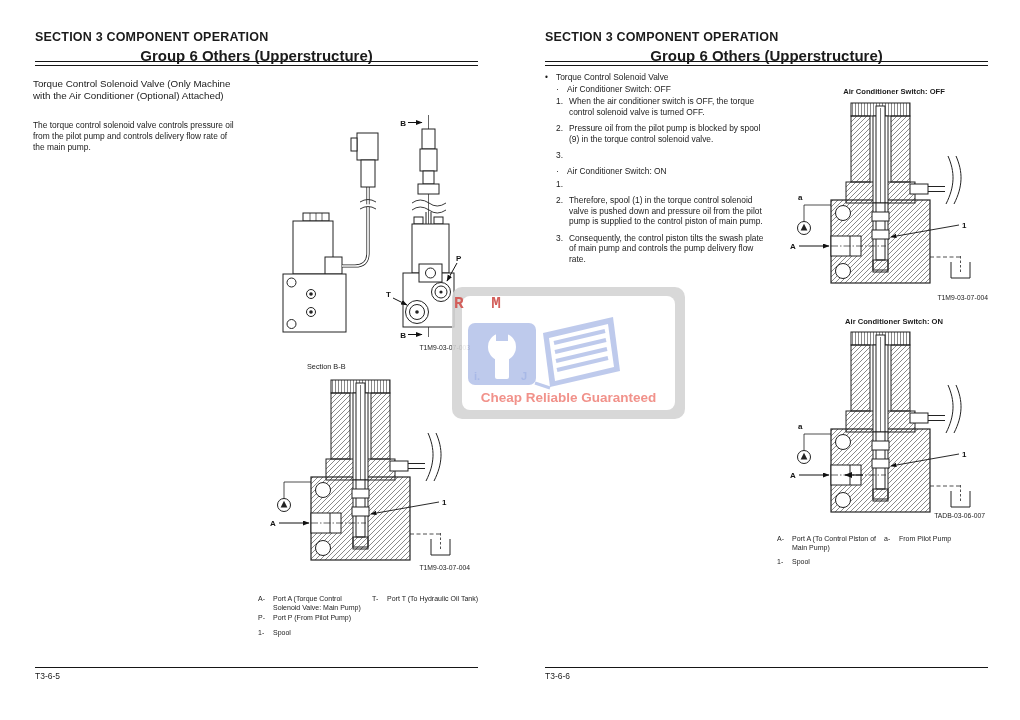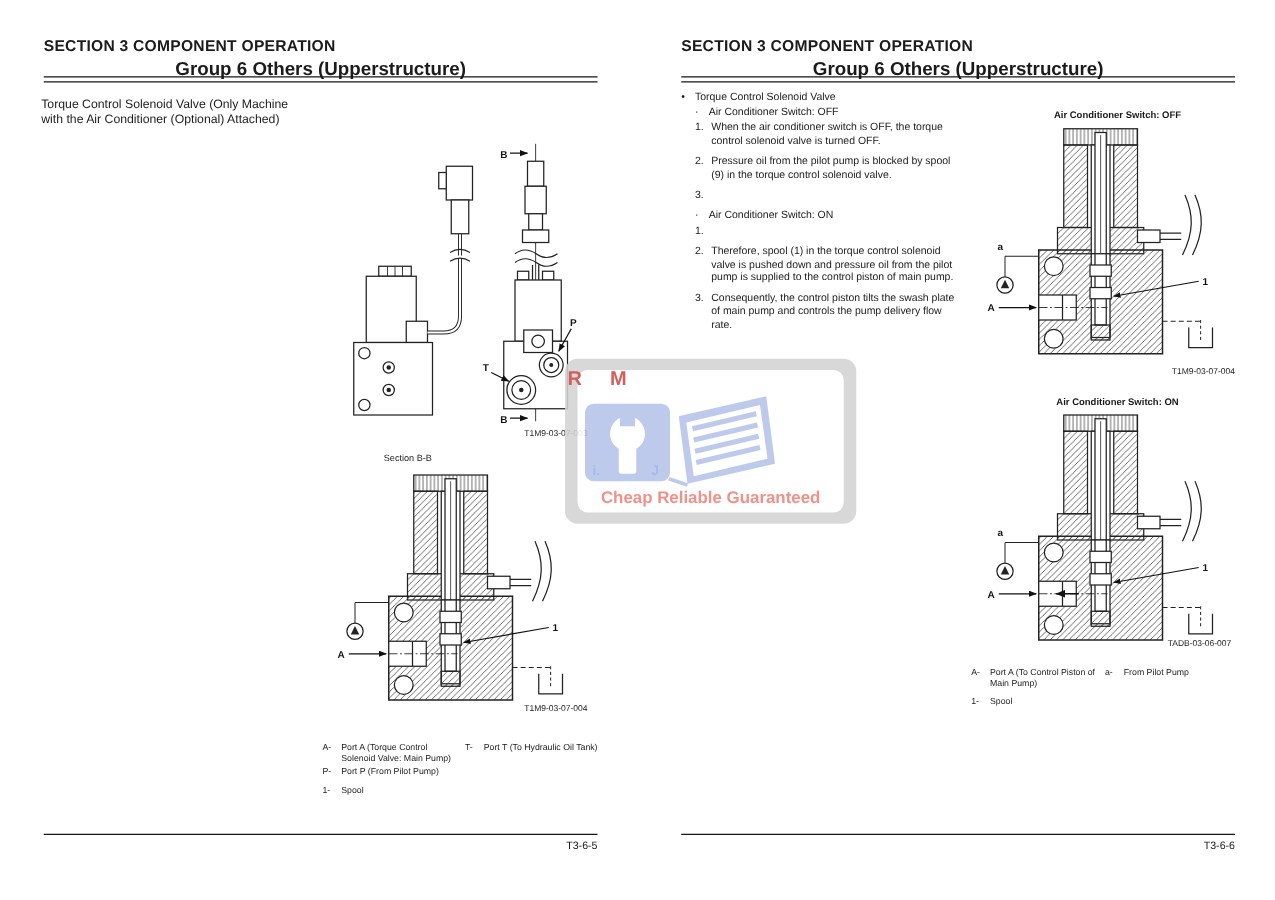--- a/index.html
+++ b/index.html
@@ -3,21 +3,21 @@
 <meta charset="utf-8">
 <style>
   html,body{margin:0;padding:0;background:#fff;}
   .sheet{position:relative;width:1020px;height:720px;background:#ffffff;overflow:hidden;
          font-family:"Liberation Sans",sans-serif;color:#1b1b1b;}
   .abs{position:absolute;}
   .hdr-sec{font-weight:bold;font-size:12.5px;letter-spacing:.2px;}
   .hdr-grp{font-weight:bold;font-size:15px;text-align:center;}
   .rule2{height:3px;border-top:1.4px solid #161616;border-bottom:1px solid #161616;}
   .rule1{border-top:1.2px solid #161616;height:0;}
-  .pgnum{font-size:8.5px;text-align:right;}
+  .pgnum{font-size:8.5px;text-align:left;}
   .doc-title{font-weight:normal;font-size:9.8px;line-height:1.25;}
   .body-txt{font-size:8.4px;line-height:1.32;}
   .list{font-size:8.4px;line-height:1.27;}
   .row{display:flex;}
   .row .glyph{width:11px;flex:none;}
   .row .num{width:13px;flex:none;}
   .b-item{margin-bottom:1px;font-weight:normal;}
   .sub{margin-bottom:2px;}
   .n-item{margin-bottom:5.5px;}
   .fig-title{font-weight:bold;font-size:7.6px;text-align:center;}
@@ -27,21 +27,21 @@
   .leg .li{display:flex;margin-bottom:1px;}
   .leg .lk{width:15px;flex:none;}
   .leg .lt{flex:1;}
   .gap-top{margin-top:5px;}
   svg text{font-family:"Liberation Sans",sans-serif;font-weight:bold;font-size:8px;fill:#141414;}
   svg{position:absolute;overflow:visible;}
   
   .wm{position:absolute;left:452px;top:287px;width:233px;height:132px;background:#d3d3d3;
       border-radius:10px;opacity:.88;}
   .wm-inner{position:absolute;left:10px;top:9px;right:10px;bottom:9px;background:#fff;border-radius:8px;}
-  .wm-letters{position:absolute;left:2px;top:8px;font-family:Liberation Sans, sans-serif;font-weight:bold;
+  .wm-letters{position:absolute;left:2px;top:8px;font-family:Liberation Mono, monospace;font-weight:bold;
       font-size:16px;color:#cd4a45;letter-spacing:9px;}
   .wm-tag{position:absolute;left:0;right:0;top:103px;text-align:center;font-weight:bold;
       font-size:13.5px;color:#f0837b;}
 </style>
 </head>
 <body>
 
 <div class="sheet">
 
   <svg width="0" height="0" style="position:absolute">
@@ -92,20 +92,21 @@
   </svg>
 
   <div class="abs hdr-sec" style="left:35px;top:30px;width:443px;">SECTION 3 COMPONENT OPERATION</div>
   <div class="abs hdr-grp" style="left:35px;top:47px;width:443px;">Group 6 Others (Upperstructure)</div>
   <div class="abs rule2" style="left:35px;top:61px;width:443px;"></div>
 
   <div class="abs doc-title" style="left:33px;top:78px;width:230px;">
     <div>Torque Control Solenoid Valve (Only Machine</div>
     <div>with the Air Conditioner (Optional) Attached)</div>
   </div>
+  <div class="abs body-txt" style="left:33px;top:120px;width:208px;">The torque control solenoid valve controls pressure oil from the pilot pump and controls delivery flow rate of the main pump.</div>
 
   <svg style="left:265px;top:105px;" width="220" height="258" viewBox="0 0 220 258">
     <g stroke="#222" stroke-width="1" fill="none">
 
       <rect x="38" y="108" width="26" height="8" fill="#fff"></rect>
       <line x1="45" y1="108" x2="45" y2="116" stroke-width="0.7"></line>
       <line x1="51" y1="108" x2="51" y2="116" stroke-width="0.7"></line>
       <line x1="57" y1="108" x2="57" y2="116" stroke-width="0.7"></line>
       <rect x="28" y="116" width="40" height="53" fill="#fff"></rect>
       <rect x="60" y="152" width="17" height="17" fill="#fff"></rect>

